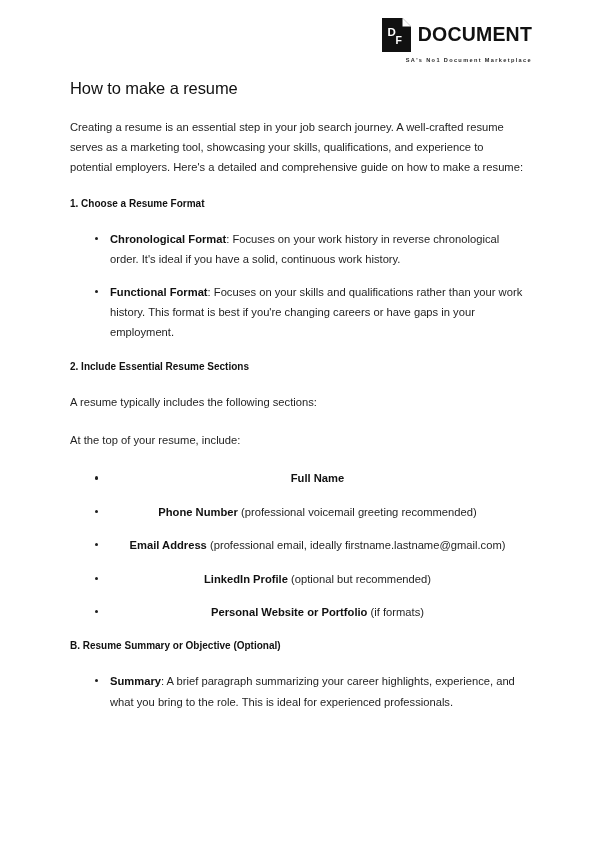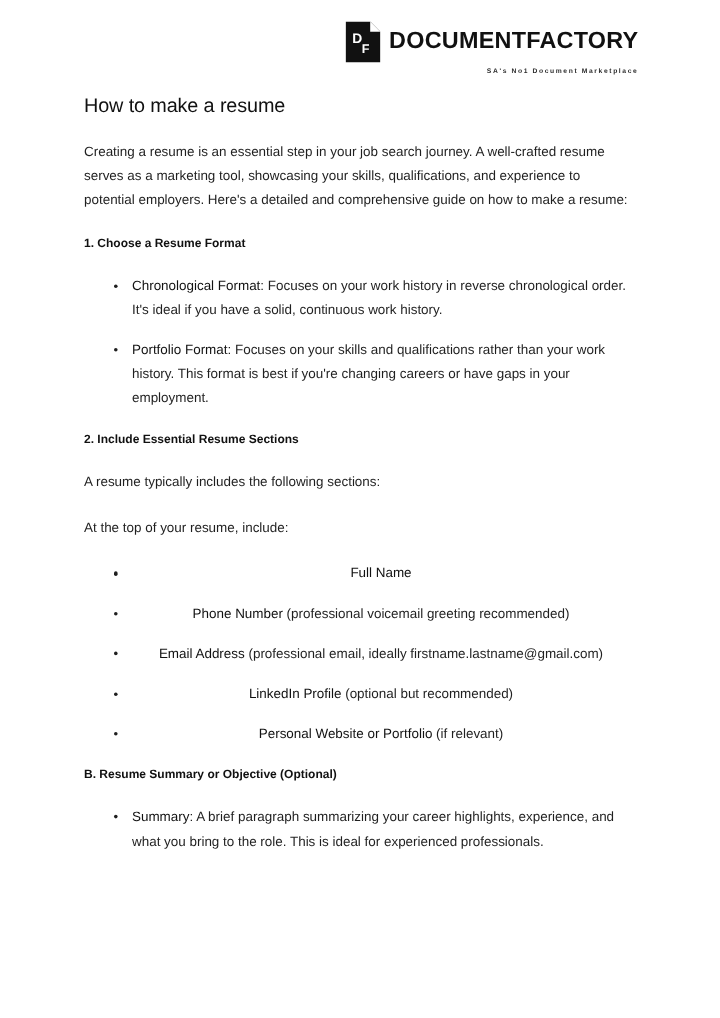--- a/index.html
+++ b/index.html
@@ -120,61 +120,60 @@
     content: "";
     position: absolute;
     left: 25px;
     top: 8px;
     width: 3.2px;
     height: 3.2px;
     background: #1f1f1f;
     border-radius: 50%;
   }
   ul.bullets li b {
-    font-weight: normal;
+    font-weight: bold;
     color: #111111;
   }
   ul.bullets.compact li { margin-bottom: 13px; text-align: center; }
 </style>
 </head>
 <body>
 
 <div class="page">
 
   <div class="header">
     <div class="logo-row">
       <svg class="logo-mark" viewBox="0 0 29 34" aria-hidden="true">
         <path d="M0 0 H20.5 L29 8.5 V34 H0 Z" fill="#111111"></path>
         <path d="M20.5 0 L29 8.5 H20.5 Z" fill="#ffffff"></path>
         <path d="M20.8 0.6 L28.4 8.2 H20.8 Z" fill="#111111" opacity="0.0"></path>
         <text x="5.5" y="17.5" font-family="Liberation Sans, sans-serif" font-size="11.5" font-weight="bold" fill="#ffffff">D</text>
         <text x="13.5" y="26" font-family="Liberation Sans, sans-serif" font-size="10.5" font-weight="bold" fill="#ffffff">F</text>
       </svg>
       <div class="wordmark">
         <span class="wordmark-line">DOCUMENT</span>
-        <span class="wordmark-line">FACTORY</span>
       </div>
     </div>
     <div class="tagline">SA's No1 Document Marketplace</div>
   </div>
 
   <div class="content">
 
     <h1 class="doc-title">How to make a resume</h1>
 
     <p class="para">Creating a resume is an essential step in your job search journey. A well-crafted resume serves as a marketing tool, showcasing your skills, qualifications, and experience to potential employers. Here's a detailed and comprehensive guide on how to make a resume:</p>
 
     <h2 class="section-heading">1. Choose a Resume Format</h2>
 
     <ul class="bullets">
       <li>
         <b>Chronological Format</b><span>: Focuses on your work history in reverse chronological order. It's ideal if you have a solid, continuous work history.</span>
       </li>
       <li>
-        <b>Portfolio Format</b><span>: Focuses on your skills and qualifications rather than your work history. This format is best if you're changing careers or have gaps in your employment.</span>
+        <b>Functional Format</b><span>: Focuses on your skills and qualifications rather than your work history. This format is best if you're changing careers or have gaps in your employment.</span>
       </li>
     </ul>
 
     <h2 class="section-heading">2. Include Essential Resume Sections</h2>
     <p class="para">A resume typically includes the following sections:</p>
 
     <p class="para">At the top of your resume, include:</p>
 
     <ul class="bullets compact">
       <li>
@@ -183,21 +182,21 @@
       <li>
         <b>Phone Number</b><span> (professional voicemail greeting recommended)</span>
       </li>
       <li>
         <b>Email Address</b><span> (professional email, ideally firstname.lastname@gmail.com)</span>
       </li>
       <li>
         <b>LinkedIn Profile</b><span> (optional but recommended)</span>
       </li>
       <li>
-        <b>Personal Website or Portfolio</b><span> (if relevant)</span>
+        <b>Personal Website or Portfolio</b><span> (if formats)</span>
       </li>
     </ul>
 
     <h2 class="section-heading">B. Resume Summary or Objective (Optional)</h2>
 
     <ul class="bullets">
       <li>
         <b>Summary</b><span>: A brief paragraph summarizing your career highlights, experience, and what you bring to the role. This is ideal for experienced professionals.</span>
       </li>
 

